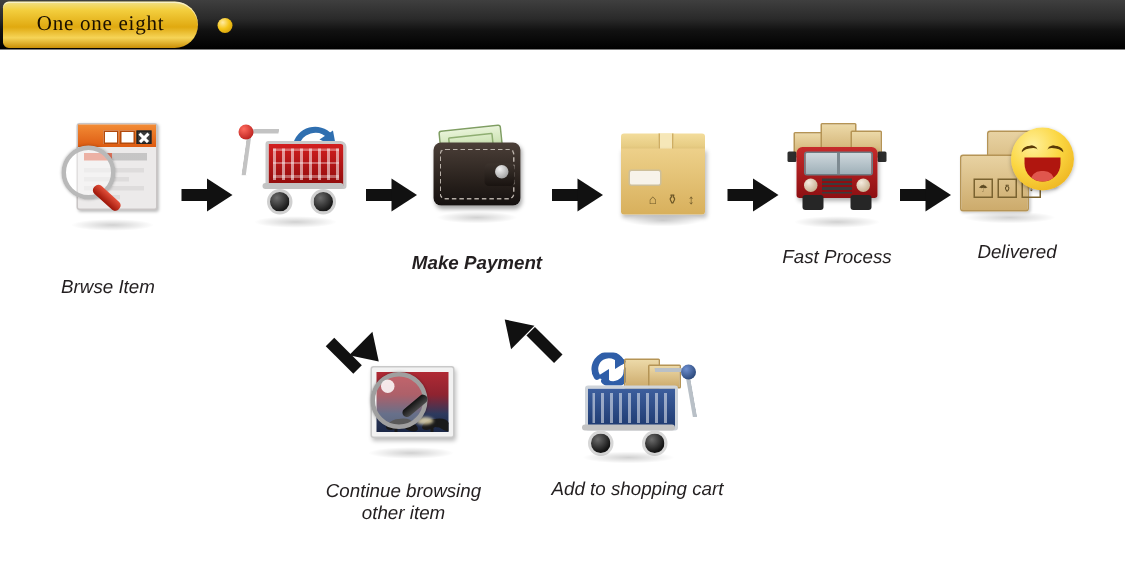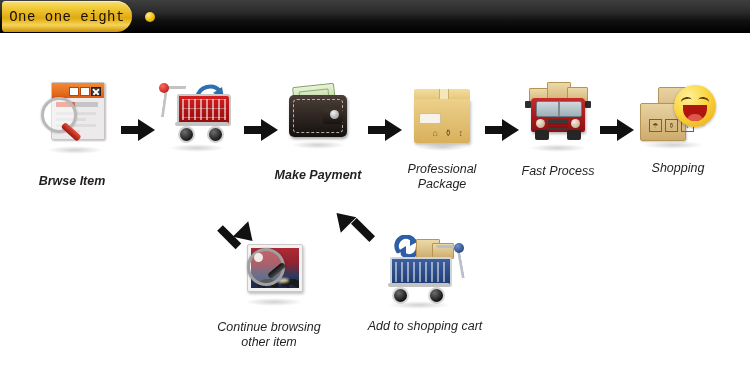--- a/index.html
+++ b/index.html
@@ -18,21 +18,21 @@
     background:linear-gradient(to bottom,#3f3f3f 0%,#2a2a2a 38%,#111 62%,#000 100%);
   }
   .badge{
     position:absolute;left:2px;top:1px;width:130px;height:31px;
     border-radius:4px 16px 16px 4px;
     background:linear-gradient(to bottom,#efe08c 0%,#f3cf3f 18%,#e0a910 55%,#f6d457 78%,#c98f06 100%);
     box-shadow:inset 0 1px 0 rgba(255,255,255,.55);
     display:flex;align-items:center;justify-content:center;
   }
   .badge-text{
-    font-family:Liberation Mono, monospace;
+    font-family:Liberation Serif, serif;
     font-size:14px;color:#1a0f00;letter-spacing:.5px;white-space:nowrap;
   }
   .hdr-dot{
     position:absolute;left:145px;top:12px;width:10px;height:10px;border-radius:50%;
     background:radial-gradient(circle at 35% 30%,#ffe徐a 0%,#f5c518 45%,#c58f08 100%);
     background:radial-gradient(circle at 35% 30%,#ffeaa0 0%,#f5c518 45%,#c58f08 100%);
   }
   .hdr-title{
     position:absolute;left:167px;top:3px;
     font-size:24px;font-style:italic;font-weight:bold;
@@ -214,21 +214,21 @@
           <div class="win-line" style="top:41px;"></div>
           <div class="win-line" style="top:47px;width:24px;"></div>
         </div>
         <div class="mag">
           <div class="mag-lens"></div>
           <div class="mag-handle"></div>
         </div>
       </div>
       <div class="shadow-e" style="left:6px;top:64px;width:56px;height:8px;"></div>
     </div>
-    <div class="caption" style="margin-top:20px;font-weight:bold;">Brwse Item</div>
+    <div class="caption" style="margin-top:30px;">Brwse Item</div>
   </div>
 
   <div class="step" style="left:145px;top:82px;width:100px;">
     <div class="art" style="width:72px;height:72px;">
       <div class="cart">
         <div class="cart-arrow">
           <svg width="30" height="20" viewBox="0 0 30 20">
             <path d="M2 16 C4 4 18 1 25 9" stroke="#2f6fb0" stroke-width="4" fill="none" stroke-linecap="round"></path>
             <path d="M29 16 L18 11 L27 5 Z" fill="#2f6fb0"></path>
           </svg>
@@ -266,22 +266,20 @@
       <div class="box">
         <div class="box-top"></div>
         <div class="box-seam"></div>
         <div class="box-face">
           <div class="box-label"></div>
           <div class="box-syms">⌂ ⚱ ↕</div>
         </div>
       </div>
       <div class="shadow-e" style="left:2px;top:54px;width:52px;height:8px;"></div>
     </div>
-    <div class="caption" style="margin-top:11px;">Professional
-Package</div>
   </div>
 
   <div class="step" style="left:506px;top:82px;width:104px;">
     <div class="art" style="width:70px;height:70px;">
       <div class="truck">
         <div class="tr-load">
           <div class="tr-pkg" style="left:0;top:6px;width:20px;height:15px;"></div>
           <div class="tr-pkg" style="left:18px;top:0;width:22px;height:20px;"></div>
           <div class="tr-pkg" style="left:38px;top:5px;width:19px;height:16px;"></div>
         </div>
@@ -315,21 +313,21 @@
         <div class="smiley">
           <div class="sm-eye e1"></div>
             <div class="sm-eye e2"></div>
           <div class="sm-mouth">
               <div class="sm-tongue"></div>
             </div>
         </div>
       </div>
       <div class="shadow-e" style="left:2px;top:56px;width:62px;height:8px;"></div>
     </div>
-    <div class="caption" style="margin-top:10px;">Shopping</div>
+    <div class="caption" style="margin-top:10px;">Delivered</div>
   </div>
 
   <div class="arrow-d" style="left:218px;top:208px;">
     <div class="shaft" style="transform:rotate(45deg);"></div>
     <div class="head" style="left:20px;top:16px;transform:rotate(45deg);"></div>
   </div>
   <div class="arrow-d" style="left:336px;top:208px;">
     <div class="shaft" style="left:14px;top:18px;transform:rotate(225deg);transform-origin:50% 50%;"></div>
     <div class="head" style="left:-2px;top:0px;transform:rotate(225deg);"></div>
   </div>

